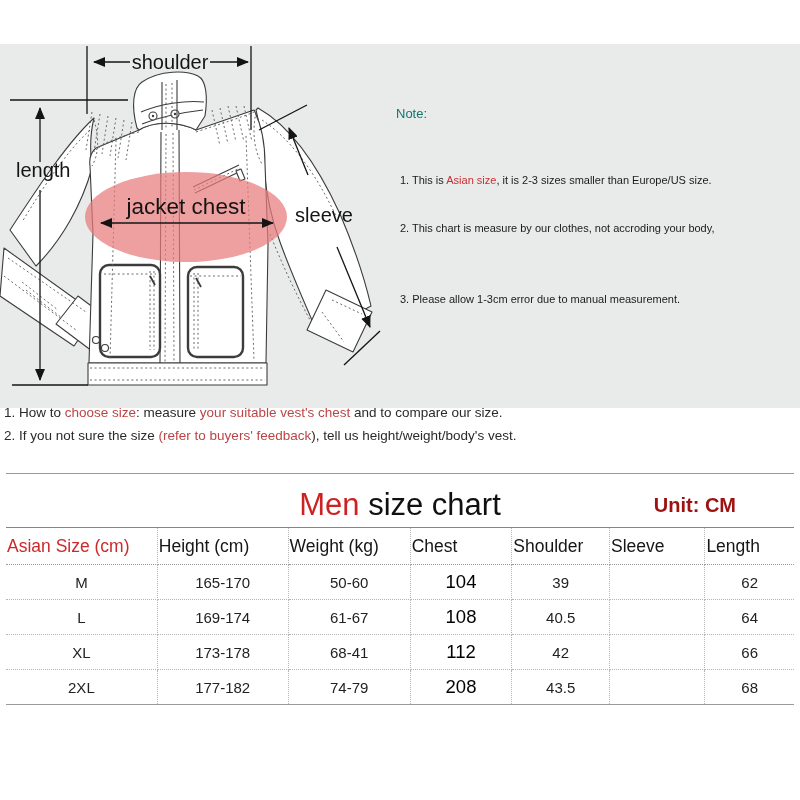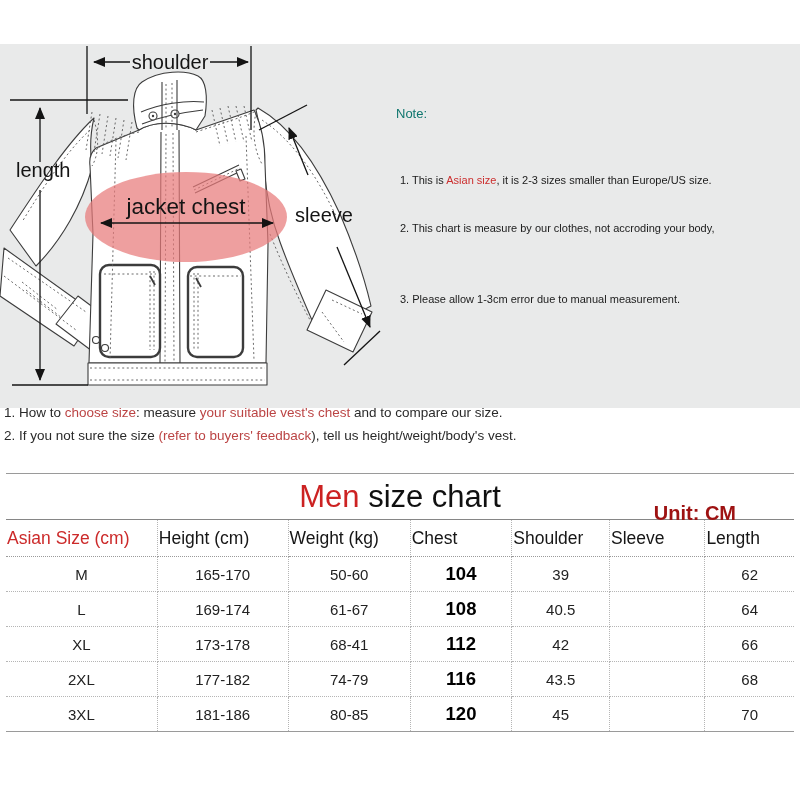--- a/index.html
+++ b/index.html
@@ -11,32 +11,32 @@
   .note{position:absolute;left:388px;top:0;width:410px}
   .note-title{position:absolute;left:8px;top:62px;font-size:13px;color:#0f766e;white-space:nowrap}
   .note p{position:absolute;left:0;margin:12px;font-size:11px;line-height:24px;color:#1b1b1b;white-space:nowrap}
   .n1{top:112px}.n2{top:160px}.n3{top:231px}
   .red{color:#cc2e2e}
   .tips{position:absolute;left:4px;top:402px;font-size:13.5px;color:#2a2a2a}
   .tips .tipline{height:22.5px;line-height:22.5px;white-space:nowrap}
   .tred{color:#bb4444}
   .tablewrap{position:absolute;left:6px;top:473px;width:788px;border-top:1px solid #9a9a9a}
   .titlebar{position:relative;height:45px;border-bottom:1px solid #868686}
-  .titlebar h2{margin:0;text-align:center;font-size:31px;font-weight:400;line-height:46px;color:#101010}
+  .titlebar h2{margin:8px;text-align:center;font-size:31px;font-weight:400;line-height:46px;color:#101010}
   .titlebar .men{color:#cc2222}
-  .unit{position:absolute;right:58px;top:16px;line-height:46px;font-size:20px;font-weight:700;color:#9e1212}
+  .unit{position:absolute;right:58px;top:0;line-height:46px;font-size:20px;font-weight:700;color:#9e1212}
   table{width:100%;border-collapse:collapse;table-layout:fixed}
   th{height:34px;font-size:17.5px;font-weight:400;color:#161616;
      border-bottom:1px dotted #9a9a9a;border-right:1px dotted #b5b5b5;text-align:left}
   th.redhead{color:#cc2a2a}
   td{height:32px;text-align:center;font-size:15px;color:#222;
      border-bottom:1px dotted #b5b5b5;border-right:1px dotted #b5b5b5}
   th:last-child,td:last-child{border-right:none}
   tbody tr:last-child td{border-bottom:1px solid #9a9a9a}
-  td.chest{font-weight:700;font-size:18.5px;color:#000}
+  td.chest{font-weight:400;font-size:18.5px;color:#000}
 </style>
 </head>
 <body>
 
 <div class="panel">
 
   <svg class="diagram" width="390" height="364" viewBox="0 0 390 364">
     <defs>
       <marker id="ah" markerWidth="12" markerHeight="10" refX="11" refY="5" orient="auto" markerUnits="userSpaceOnUse">
         <path d="M0,0 L12,5 L0,10 Z" fill="#141414"></path>
@@ -195,29 +195,20 @@
         <td>68-41</td>
         <td class="chest">112</td>
         <td>42</td>
         <td></td>
         <td>66</td>
       </tr>
       <tr>
         <td>2XL</td>
         <td>177-182</td>
         <td>74-79</td>
-        <td class="chest">116</td>
+        <td class="chest">208</td>
         <td>43.5</td>
         <td></td>
         <td>68</td>
-      </tr>
-      <tr>
-        <td>3XL</td>
-        <td>181-186</td>
-        <td>80-85</td>
-        <td class="chest">120</td>
-        <td>45</td>
-        <td></td>
-        <td>70</td>
       </tr>
     </tbody>
   </table>
 </div>
 
 </body></html>

